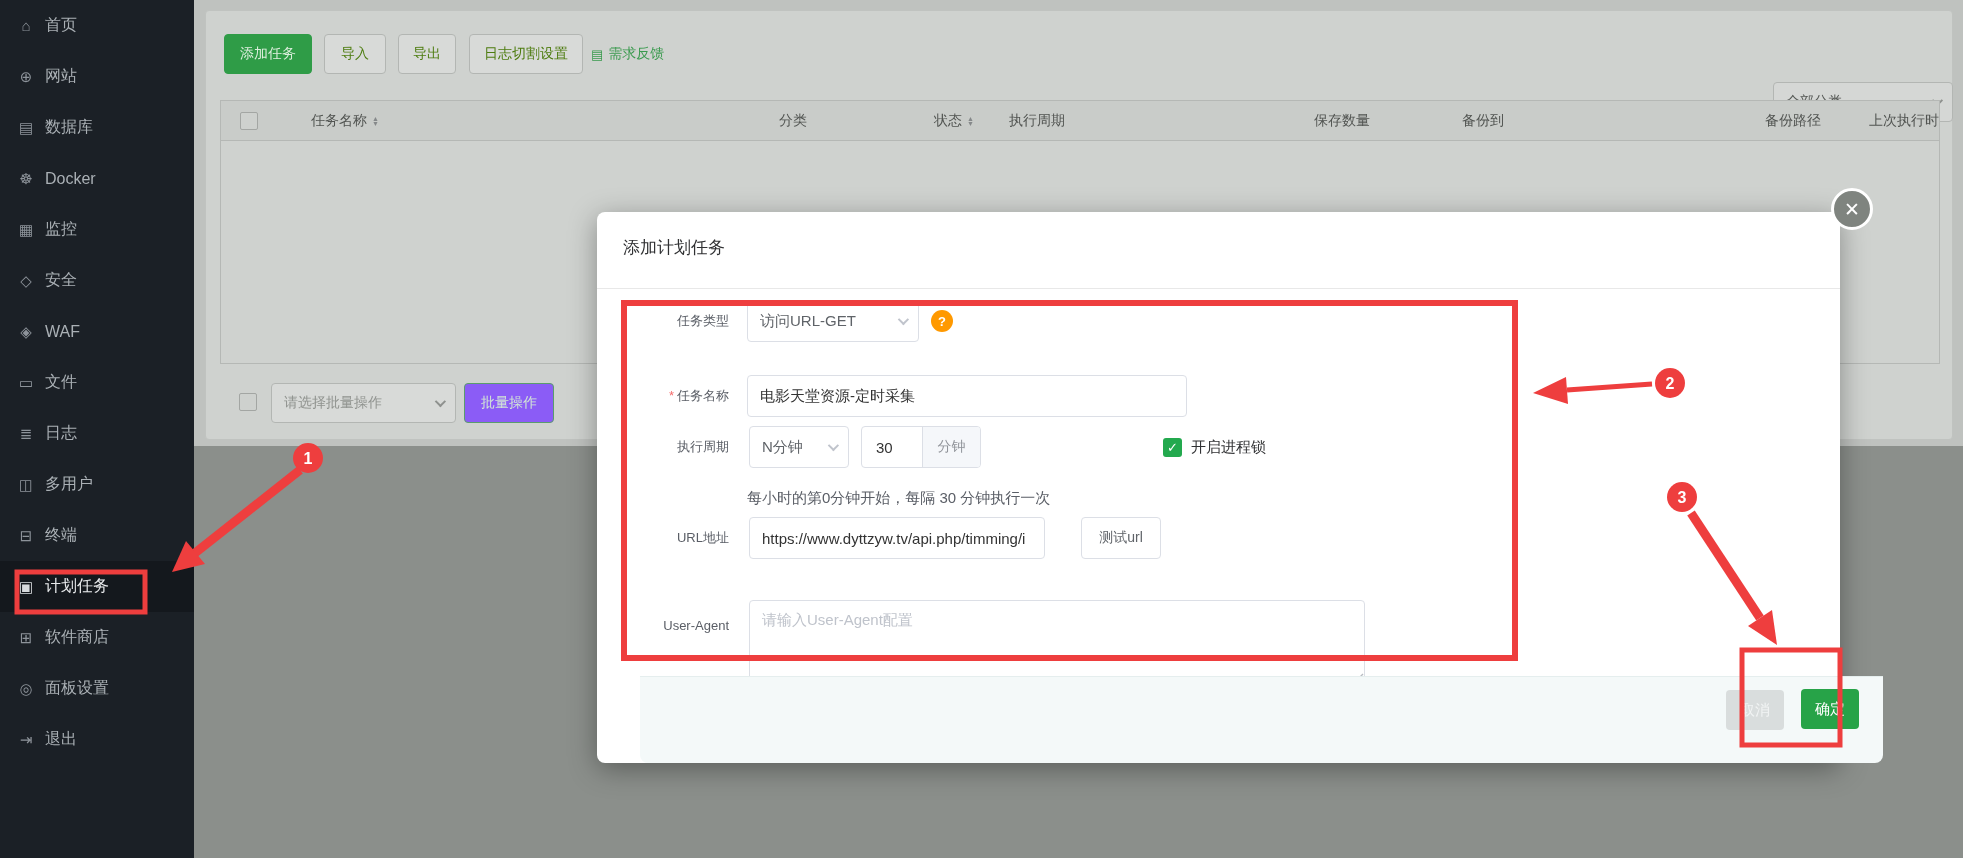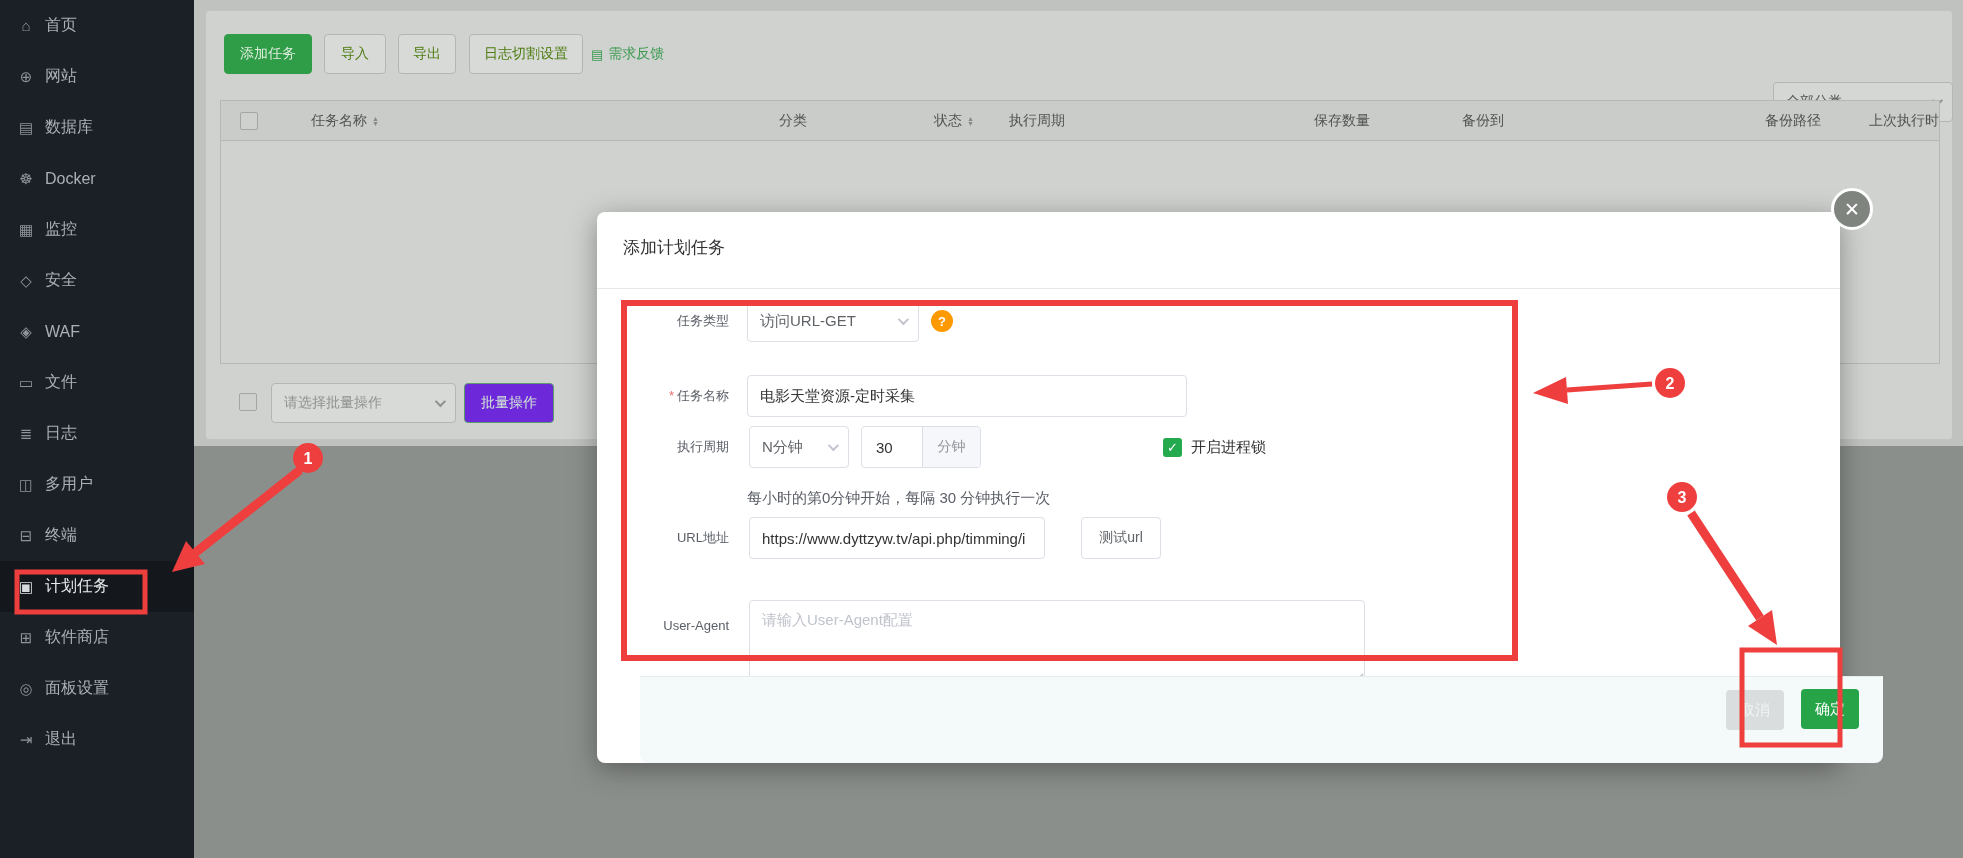--- a/index.html
+++ b/index.html
@@ -50,21 +50,21 @@
   .cbx { width:18px; height:18px; border:1px solid #a3a6a3; border-radius:2px;
     background:#ced1ce; cursor:pointer; }
   .thead .cbx { position:absolute; left:19px; top:11px; }
   .batch-row { position:absolute; left:0; top:372px; width:100%; height:40px; }
   .batch-row .cbx { position:absolute; left:33px; top:10px; }
   .batch-select { position:absolute; left:65px; top:0; width:185px; height:40px;
     background:#d8dad8; border:1px solid #b3b6b3; border-radius:4px; color:#90938f;
     font-size:14px; display:flex; align-items:center; padding:0 12px; cursor:pointer; }
   .batch-select .chev { margin-left:auto; }
   .batch-btn { position:absolute; left:258px; top:0; width:90px; height:40px;
-    background:#6d28d9; border:1px solid #5b9c6d; color:#d2e5d6; }
+    background:#8b5cf6; border:1px solid #5b9c6d; color:#d2e5d6; }
 
   
   .modal { position:absolute; left:597px; top:212px; width:1243px; height:551px;
     background:#fff; border-radius:8px; box-shadow:0 6px 28px rgba(0,0,0,.35); z-index:50; }
   .modal-title { position:absolute; left:26px; top:24px; font-size:17px; color:#303133;font-family:Liberation Mono, monospace; }
   .modal-divider { position:absolute; left:0; top:76px; width:100%; height:1px; background:#e8e8e8; }
   .frm-label { position:absolute; left:20px; width:112px; height:42px; line-height:42px;
     text-align:right; font-size:13px; color:#5a5e66; white-space:nowrap; }
   .req { color:#f56c6c; margin-right:3px; }
   .inp, .sel { position:absolute; height:42px; border:1px solid #dcdfe6; border-radius:4px;

